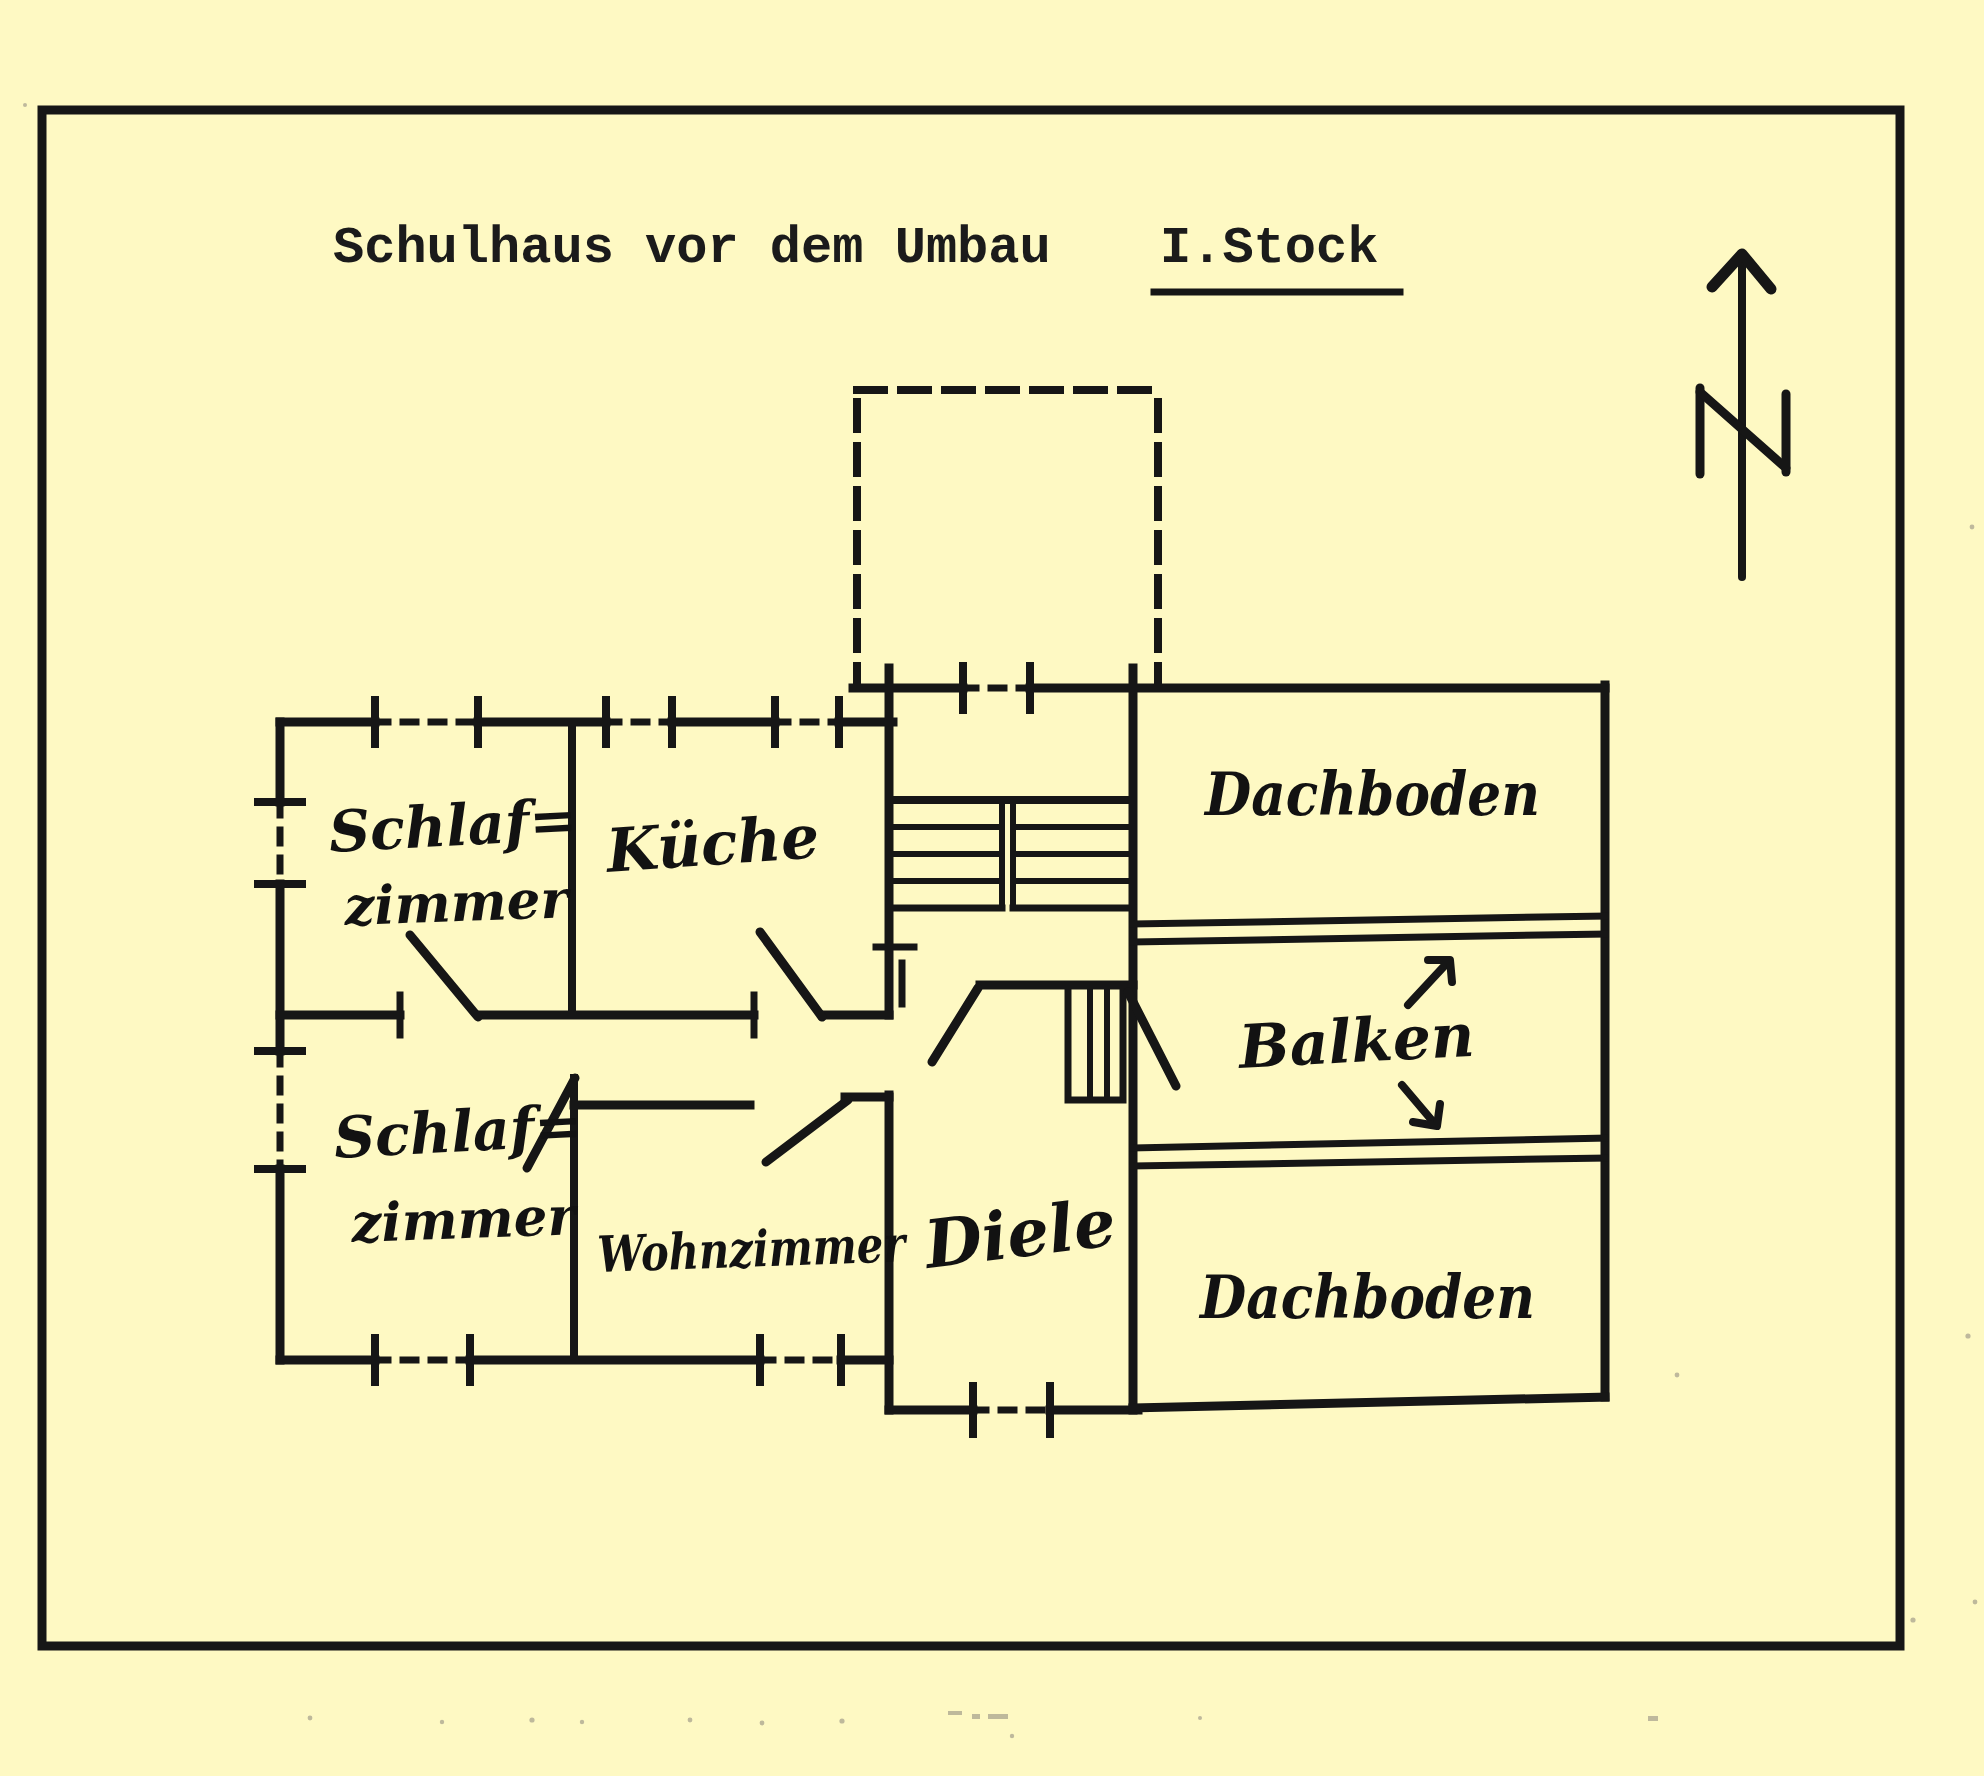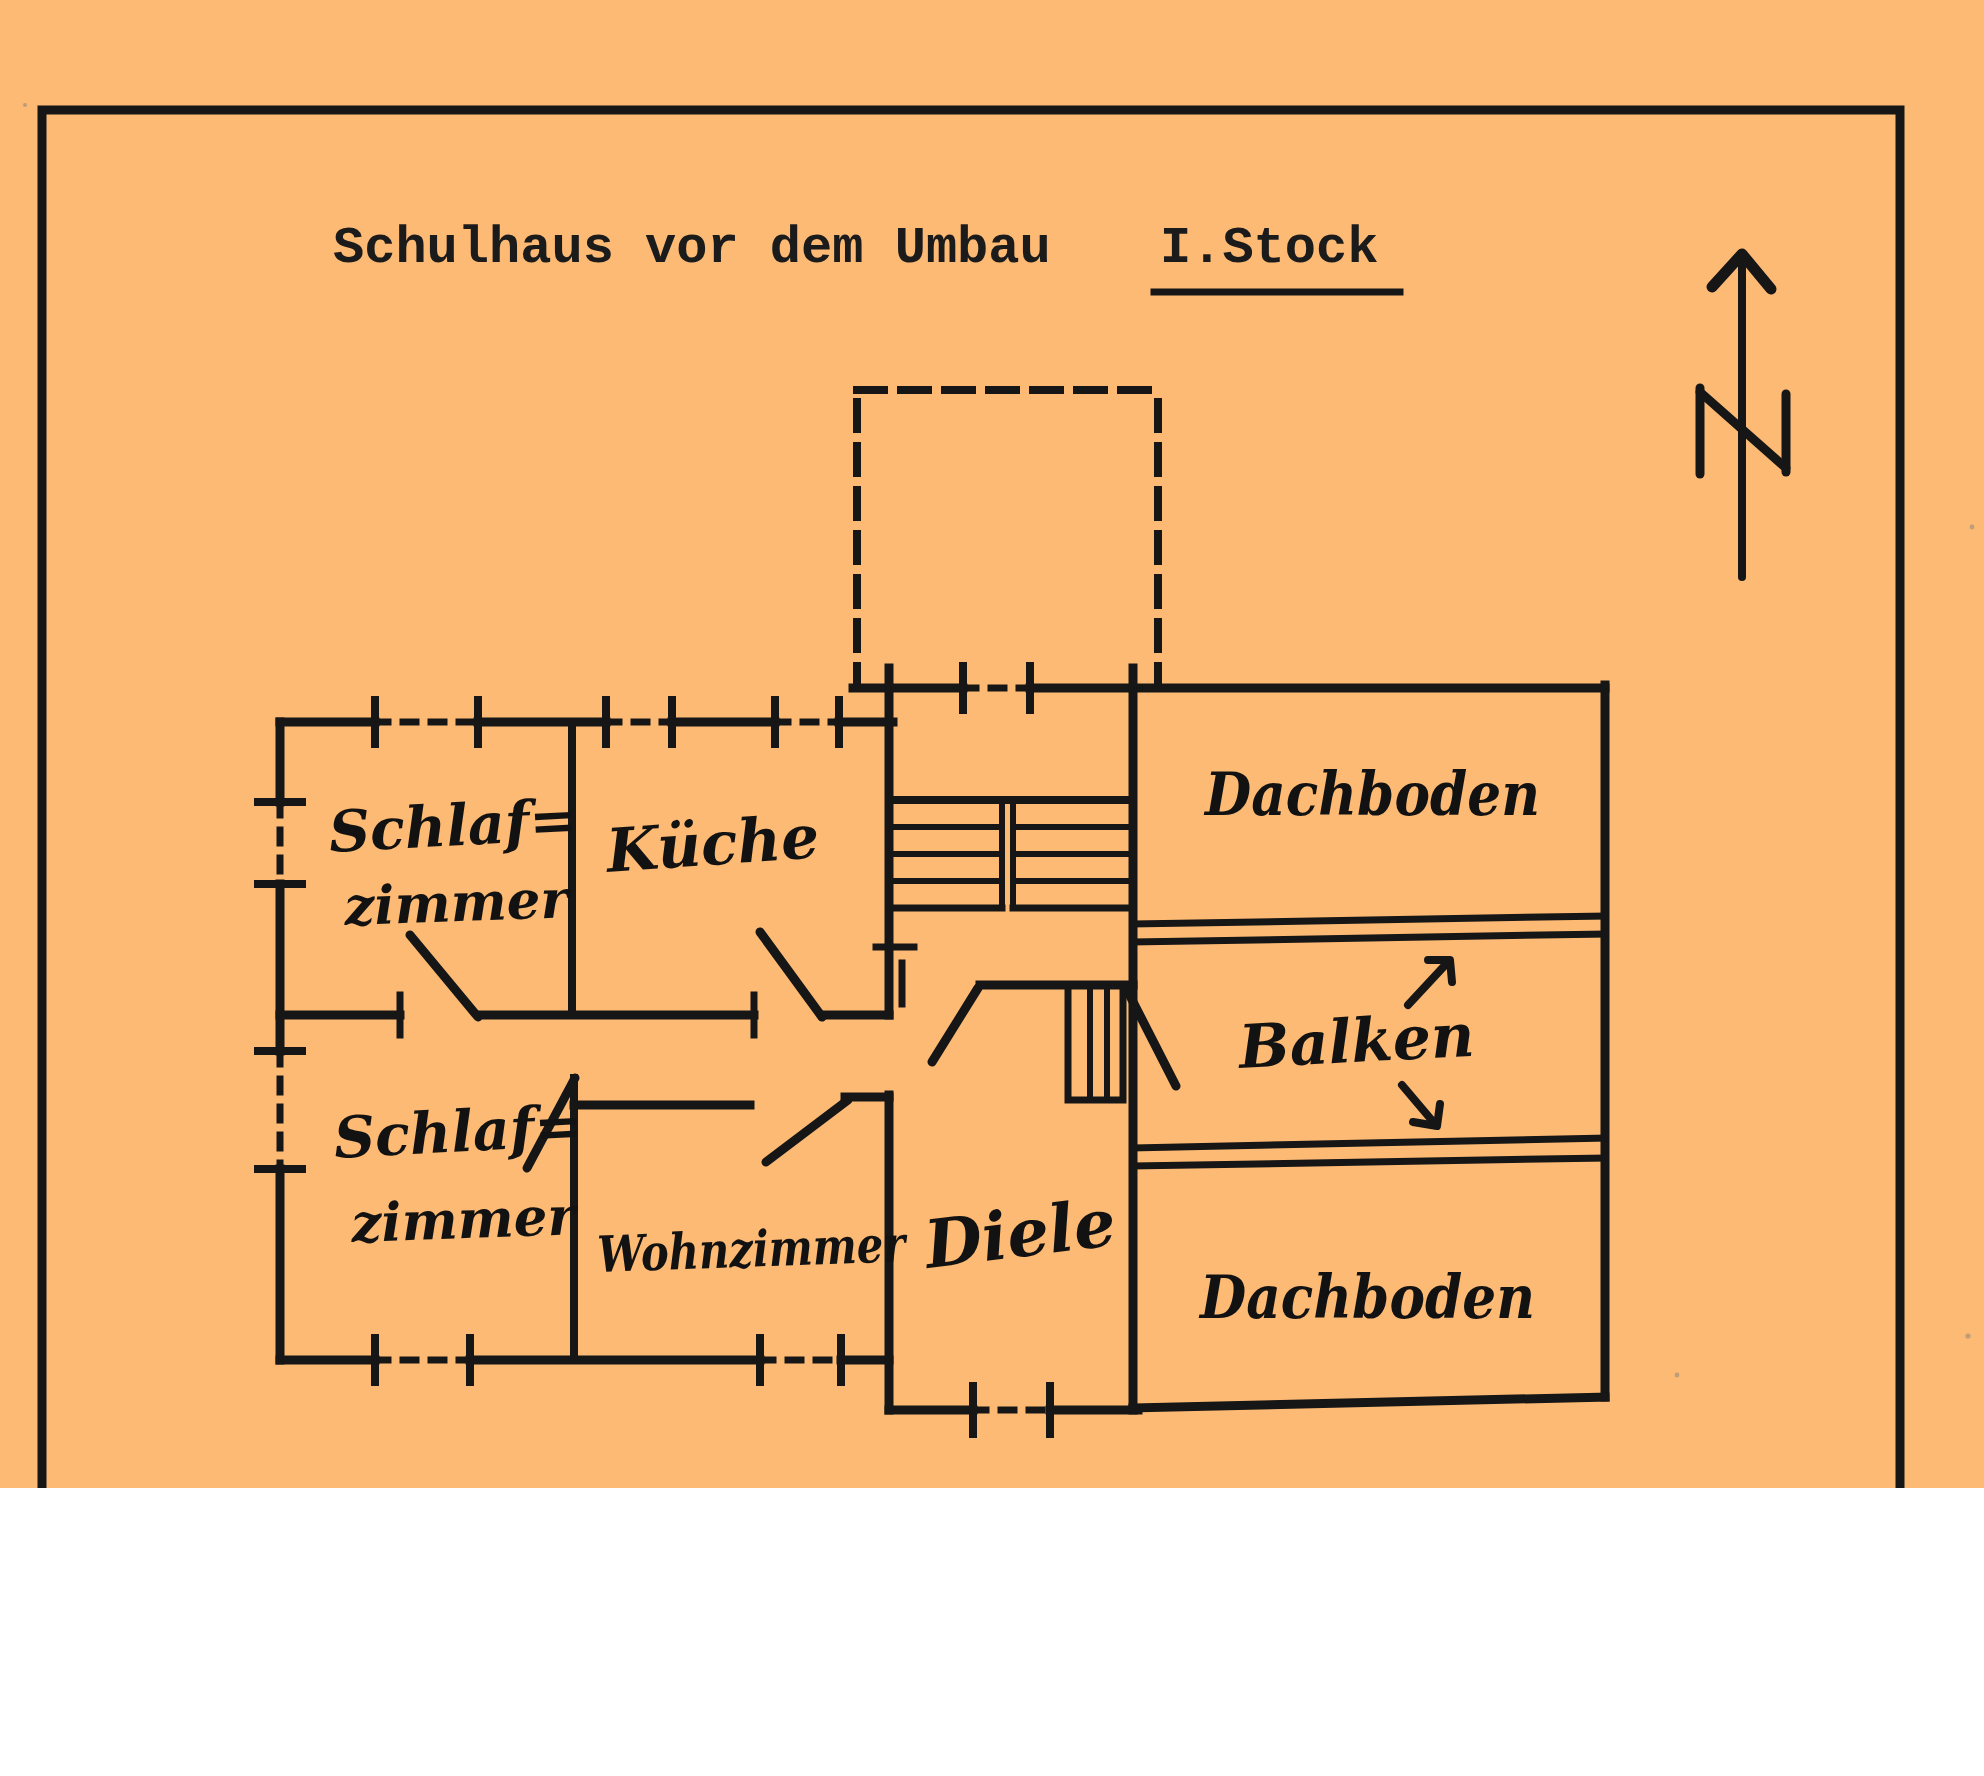--- a/index.html
+++ b/index.html
@@ -3,22 +3,22 @@
 <meta charset="utf-8">
 <style>
   html, body {
     margin: 0;
     padding: 0;
     background: #ffffff;
   }
   .page {
     position: relative;
     width: 1984px;
-    height: 1488px;
-    background: #fdba74;
+    height: 1776px;
+    background: #fef9c3;
     overflow: hidden;
     font-family: "Liberation Sans", sans-serif;
   }
   svg { display: block; }
 
   .ink   { stroke: #161616; fill: none; }
   .w11   { stroke-width: 11; }
   .w9    { stroke-width: 9; }
   .w8    { stroke-width: 8; }
   .w7    { stroke-width: 7; }

